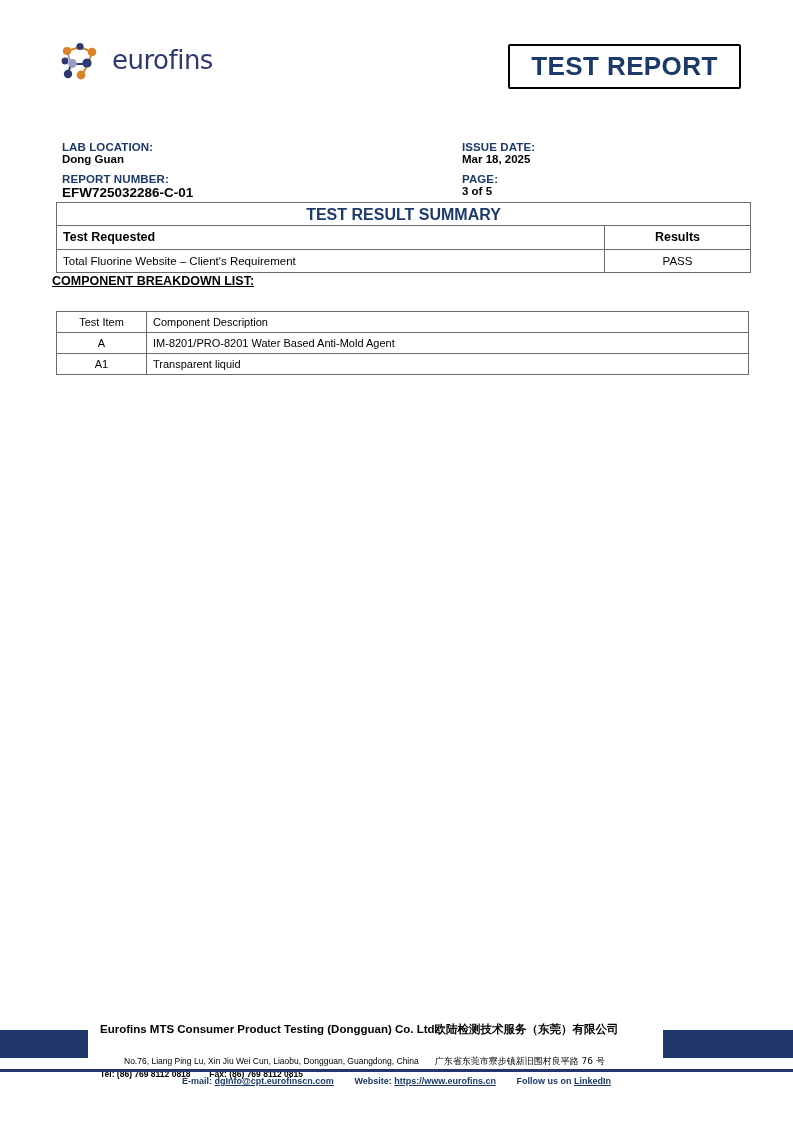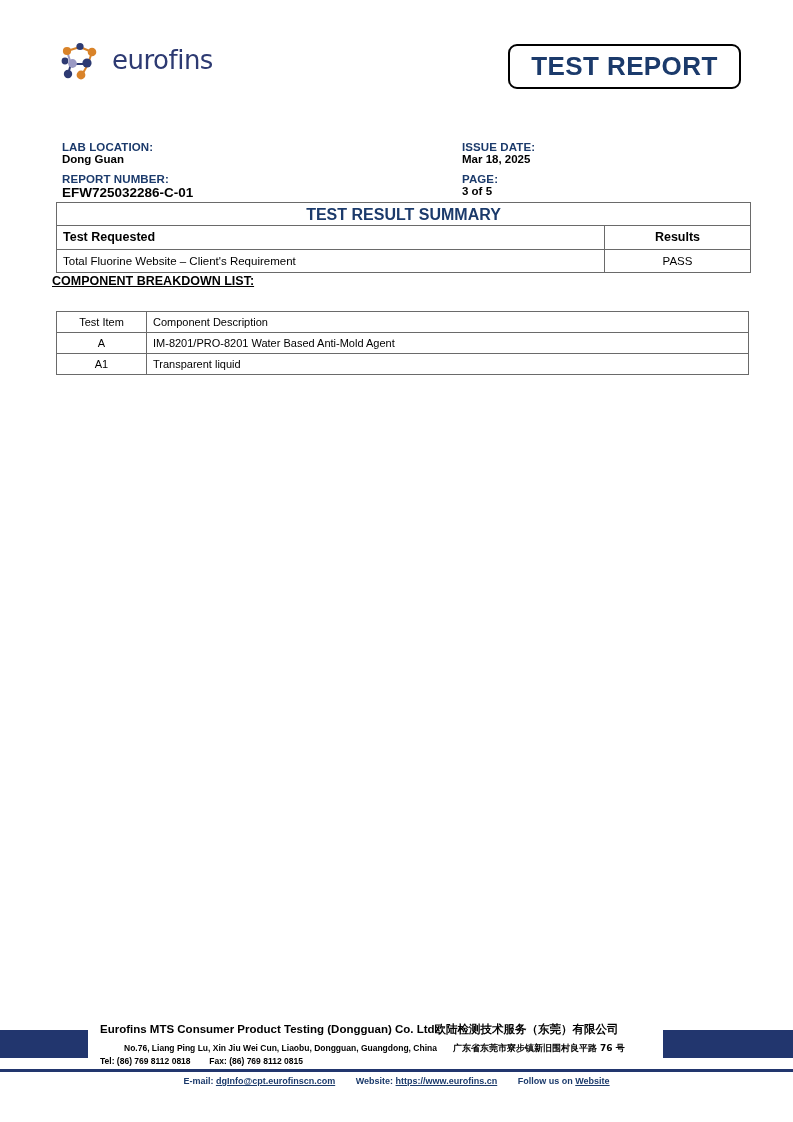--- a/index.html
+++ b/index.html
@@ -46,21 +46,21 @@
     line-height: 44px;
   }
 
   .report-badge {
     position: absolute;
     left: 508px;
     top: 44px;
     width: 233px;
     height: 45px;
     border: 2.5px solid #000000;
-    border-radius: 9px;
+    border-radius: 2px;
     box-sizing: border-box;
     display: flex;
     align-items: center;
     justify-content: center;
     background: #ffffff;
   }
   .report-badge span {
     font-size: 26px;
     font-weight: bold;
     color: #1b3a6b;
@@ -201,23 +201,23 @@
     line-height: 15px;
   }
   .fm-line1 .cn {
     font-family: "DejaVu Sans", sans-serif;
     font-size: 11.5px;
   }
   .fm-line2 {
     display: flex;
     align-items: baseline;
     font-size: 8.5px;
-    font-weight: bold;
+    font-weight: normal;
     line-height: 13px;
-    margin-top: 5px;
+    margin-top: 18px;
     padding-left: 24px;
   }
   .fm-line2 .cn {
     margin-left: 16px;
     font-family: "DejaVu Sans", sans-serif;
     font-size: 9px;
   }
   .fm-line3 {
     font-size: 8.5px;
     font-weight: bold;
@@ -356,17 +356,17 @@
         <span class="gap"></span>
         <span>Fax: (86) 769 8112 0815</span>
       </div>
     </div>
 
     <div class="footer-rule"></div>
 
     <div class="contact-line">
       <span class="seg"><span>E-mail:</span> <span class="link">dgInfo@cpt.eurofinscn.com</span></span>
       <span class="seg"><span>Website:</span> <span class="link">https://www.eurofins.cn</span></span>
-      <span class="seg"><span>Follow us on</span> <span class="link">Website</span></span>
+      <span class="seg"><span>Follow us on</span> <span class="link">LinkedIn</span></span>
     </div>
   </div>
 
 </div>
 
 </body></html>

